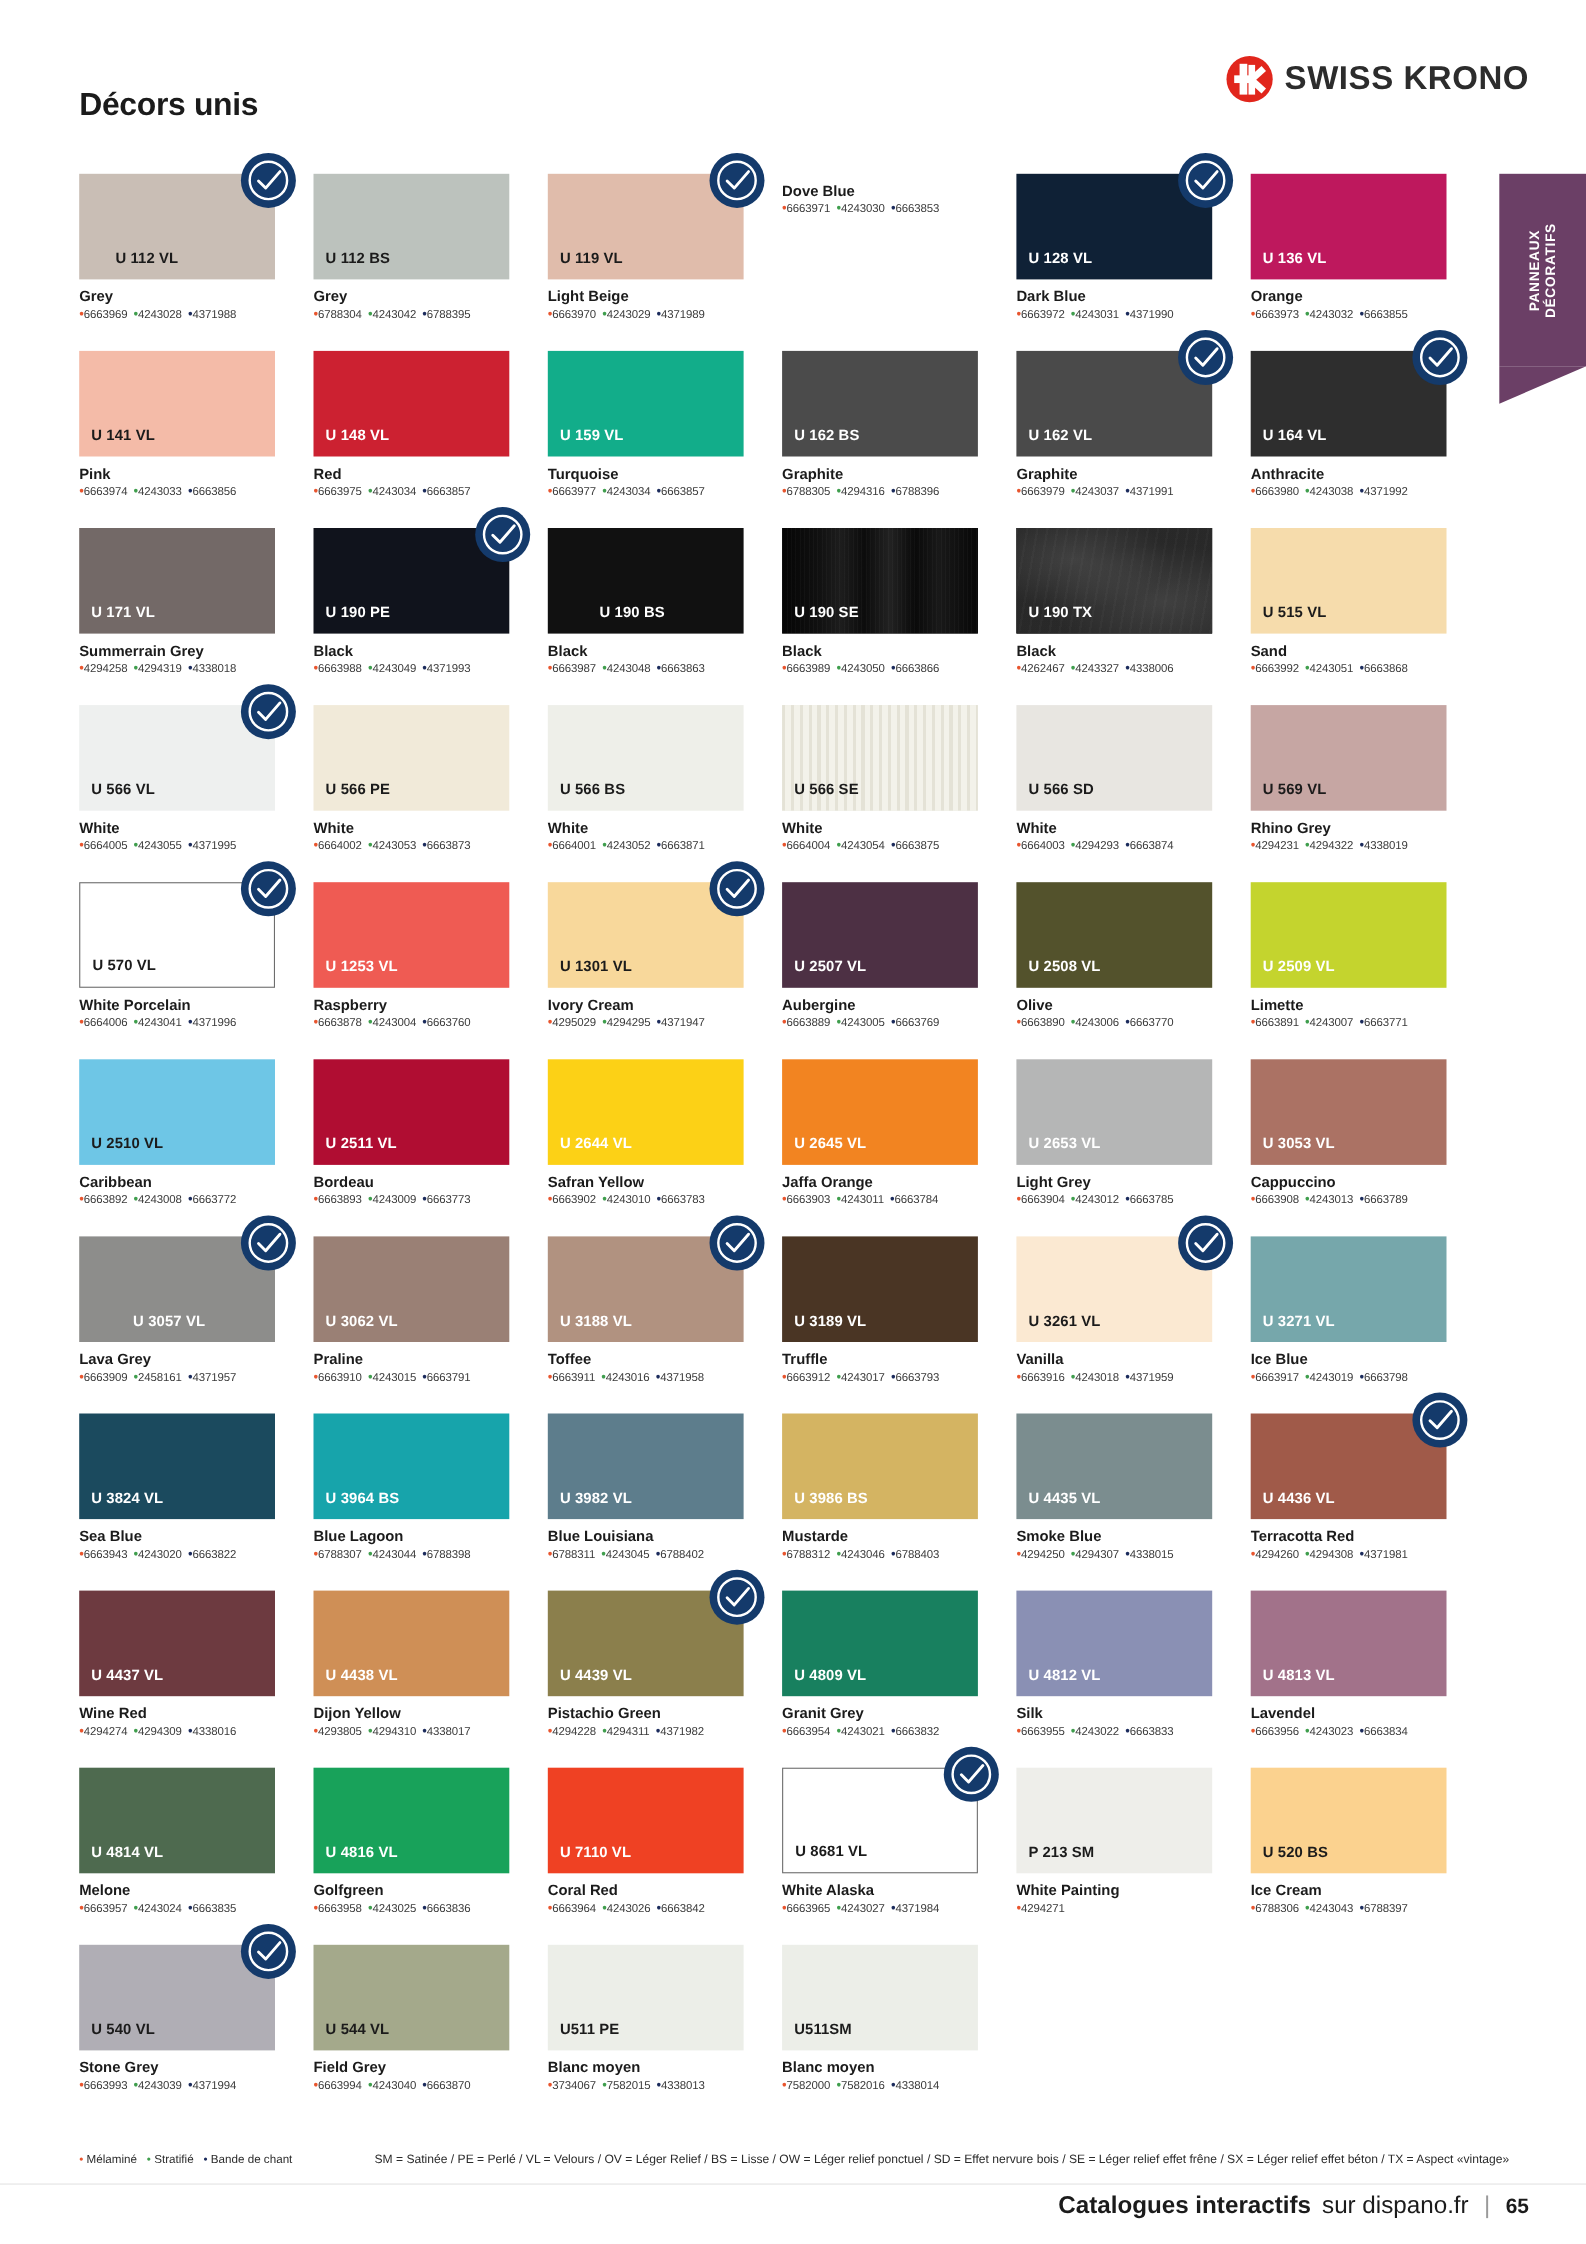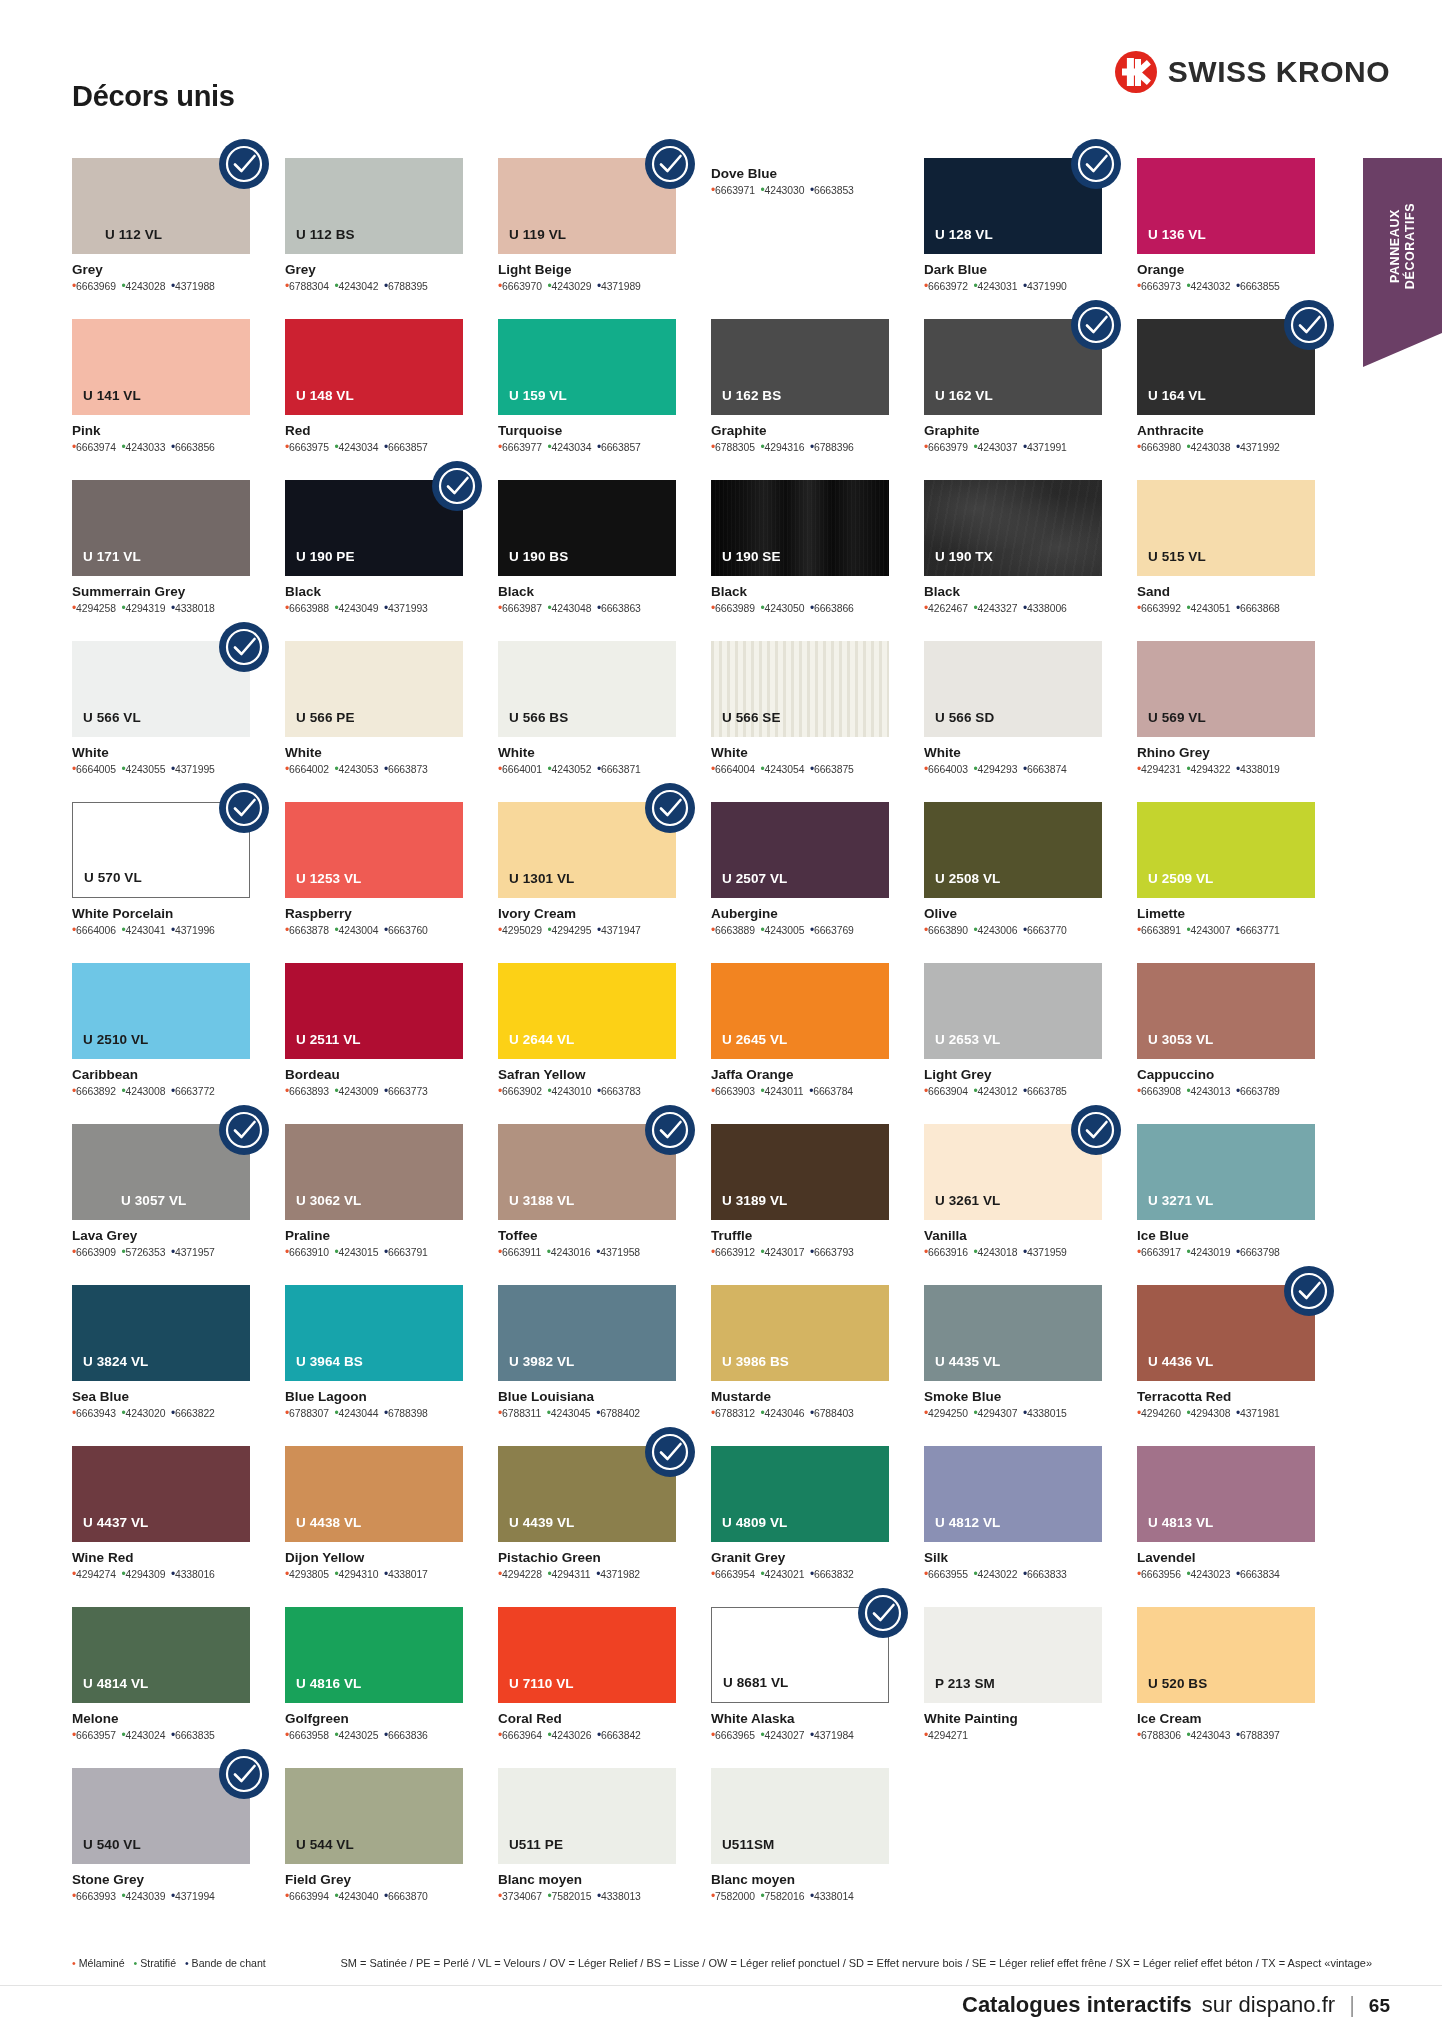--- a/index.html
+++ b/index.html
@@ -350,21 +350,21 @@
 </svg>
         </div>
     <div class="info">
       <div class="cname">Black</div>
       <div class="codes"><span class="dot d-mel">•</span><span>6663988</span>&nbsp;&nbsp;<span class="dot d-str">•</span><span>4243049</span>&nbsp;&nbsp;<span class="dot d-bdc">•</span><span>4371993</span></div>
     </div>
   </div>
       <div class="cell">
     <div class="swatch" style="background:#111111;">
 
-      <div class="code" style="color:#ffffff;">U 190 BS</div>
+      <div class="code" style="color:#ffffff;margin-left:36px;">U 190 BS</div>
     </div>
 
     <div class="info">
       <div class="cname">Black</div>
       <div class="codes"><span class="dot d-mel">•</span><span>6663987</span>&nbsp;&nbsp;<span class="dot d-str">•</span><span>4243048</span>&nbsp;&nbsp;<span class="dot d-bdc">•</span><span>6663863</span></div>
     </div>
   </div>
       <div class="cell">
     <div class="swatch" style="background:#0a0a0a;">
       <div class="tex" style="background:
@@ -631,21 +631,21 @@
     </div>
     <div class="badge">
 <svg width="52" height="52" viewBox="0 0 52 52" xmlns="http://www.w3.org/2000/svg">
   <circle cx="26" cy="26" r="25" fill="#143a6b"></circle>
   <circle cx="26" cy="26" r="17" fill="none" stroke="#ffffff" stroke-width="2.2"></circle>
   <path d="M17 26.5 L23.5 33 L36.5 18" fill="none" stroke="#ffffff" stroke-width="2.6" stroke-linecap="round" stroke-linejoin="round"></path>
 </svg>
         </div>
     <div class="info">
       <div class="cname">Lava Grey</div>
-      <div class="codes"><span class="dot d-mel">•</span><span>6663909</span>&nbsp;&nbsp;<span class="dot d-str">•</span><span>5726353</span>&nbsp;&nbsp;<span class="dot d-bdc">•</span><span>4371957</span></div>
+      <div class="codes"><span class="dot d-mel">•</span><span>6663909</span>&nbsp;&nbsp;<span class="dot d-str">•</span><span>2458161</span>&nbsp;&nbsp;<span class="dot d-bdc">•</span><span>4371957</span></div>
     </div>
   </div>
       <div class="cell">
     <div class="swatch" style="background:#9a8075;">
 
       <div class="code" style="color:#ffffff;">U 3062 VL</div>
     </div>
 
     <div class="info">
       <div class="cname">Praline</div>

